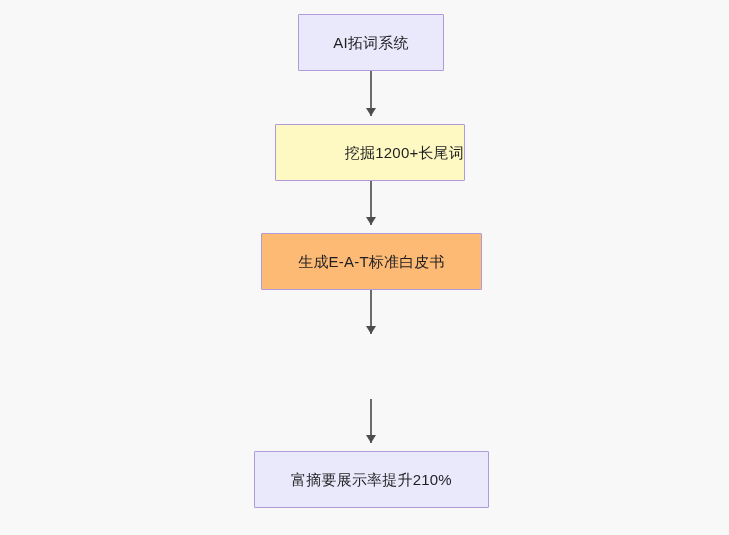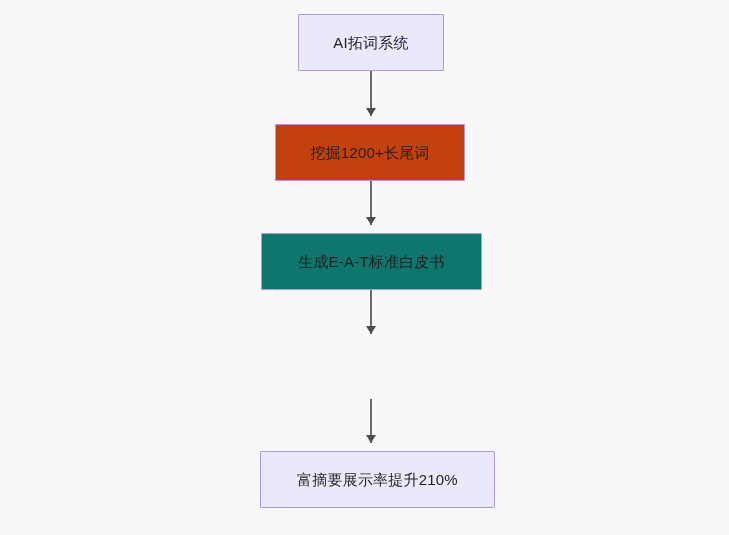--- a/index.html
+++ b/index.html
@@ -61,30 +61,30 @@
 </style>
 </head>
 <body style="background: rgb(248, 248, 248);">
 
 <div id="flowchart">
 
   <div class="node" style="left: 298px; top: 14px; width: 146px; height: 57px; background: rgb(234, 232, 251); border-color: rgb(176, 154, 216); color: rgb(31, 31, 34);">
     <span class="node-label">AI拓词系统</span>
   </div>
 
-  <div class="node" style="left: 275px; top: 124px; width: 190px; height: 57px; background: #c2410c; border-color: rgb(176, 154, 216); color: rgb(31, 31, 34);">
+  <div class="node" style="left: 275px; top: 124px; width: 190px; height: 57px; background: #fef9c3; border-color: rgb(176, 154, 216); color: rgb(31, 31, 34); justify-content: flex-end;">
     <span class="node-label">挖掘1200+长尾词</span>
   </div>
 
-  <div class="node" style="left: 261px; top: 233px; width: 221px; height: 57px; background: #0f766e; border-color: rgb(176, 154, 216); color: rgb(31, 31, 34);">
+  <div class="node" style="left: 261px; top: 233px; width: 221px; height: 57px; background: #fdba74; border-color: rgb(176, 154, 216); color: rgb(31, 31, 34);">
     <span class="node-label">生成E-A-T标准白皮书</span>
   </div>
 
 
-  <div class="node" style="left: 254px; top: 451px; width: 235px; height: 57px; background: rgb(234, 232, 251); border-color: rgb(176, 154, 216); color: rgb(31, 31, 34); margin-left: 6px;">
+  <div class="node" style="left: 254px; top: 451px; width: 235px; height: 57px; background: rgb(234, 232, 251); border-color: rgb(176, 154, 216); color: rgb(31, 31, 34);">
     <span class="node-label">富摘要展示率提升210%</span>
   </div>
 
   <div class="edge" style="left: 371px; top: 71px;">
     <div class="edge-line" style="height: 45px; background: rgb(107, 107, 107);"></div>
     <div class="edge-head" style="top: 37px;"></div>
   </div>
 
   <div class="edge" style="left: 371px; top: 181px;">
     <div class="edge-line" style="height: 44px; background: rgb(107, 107, 107);"></div>

